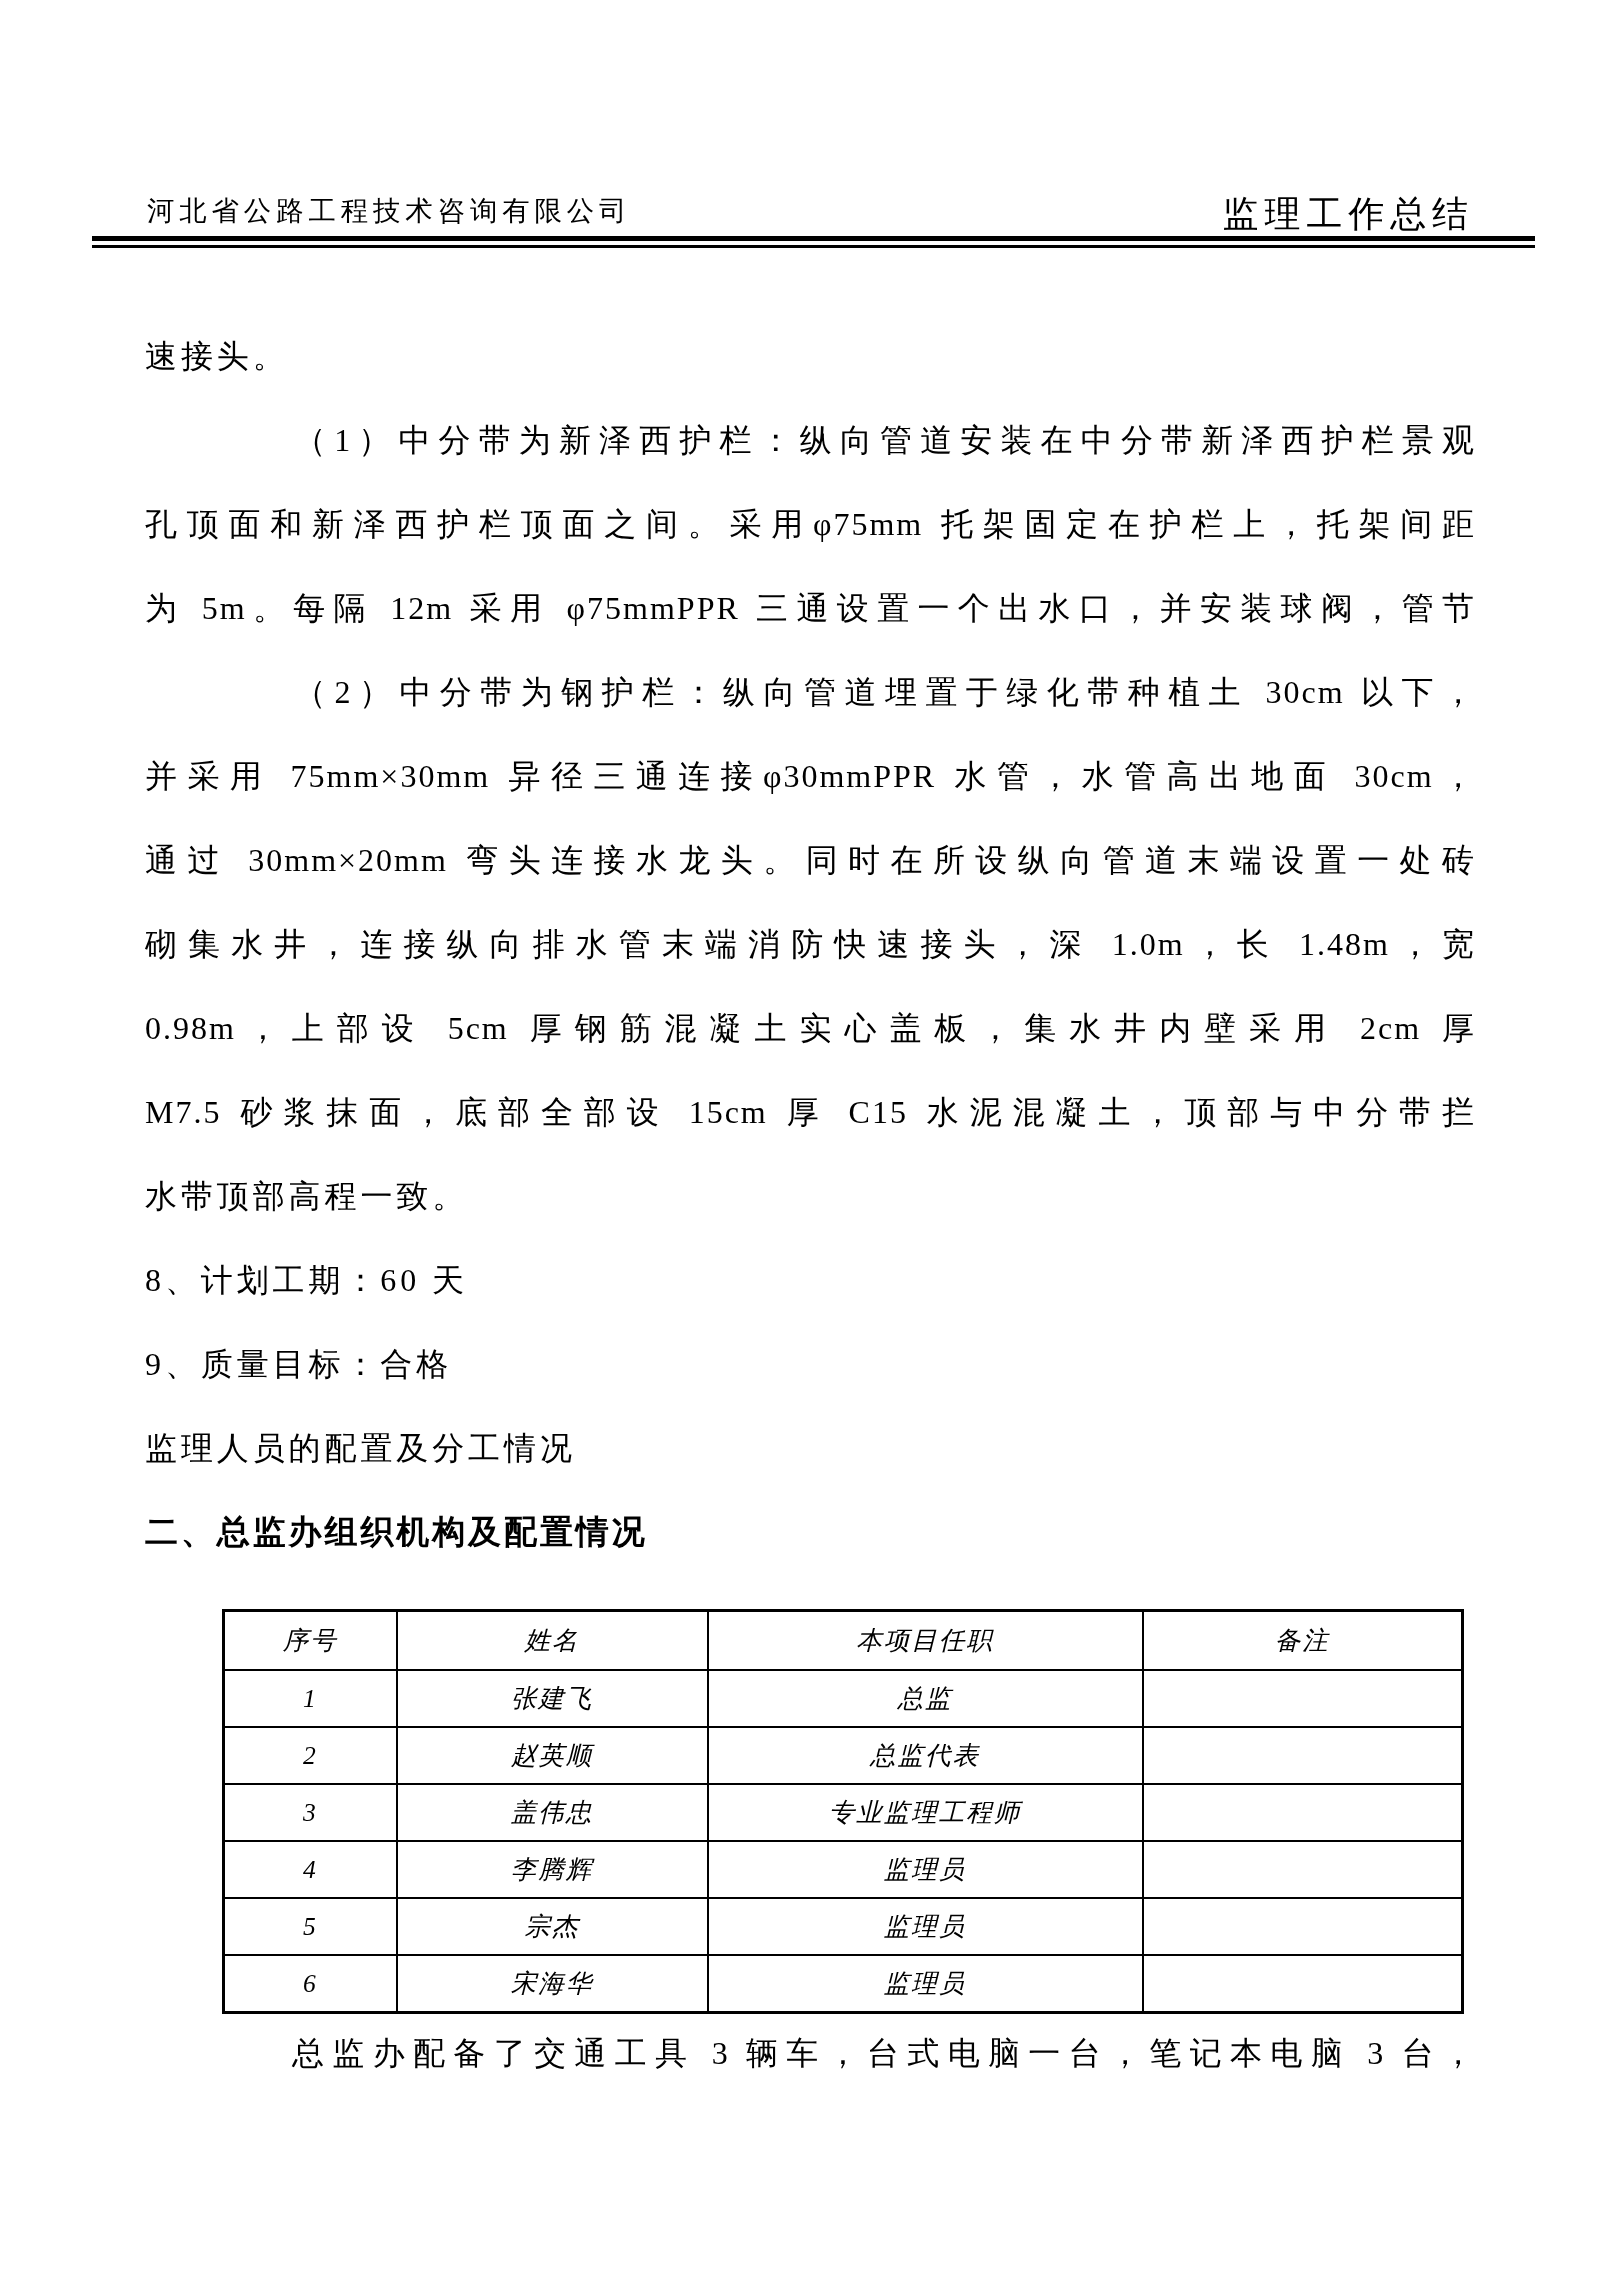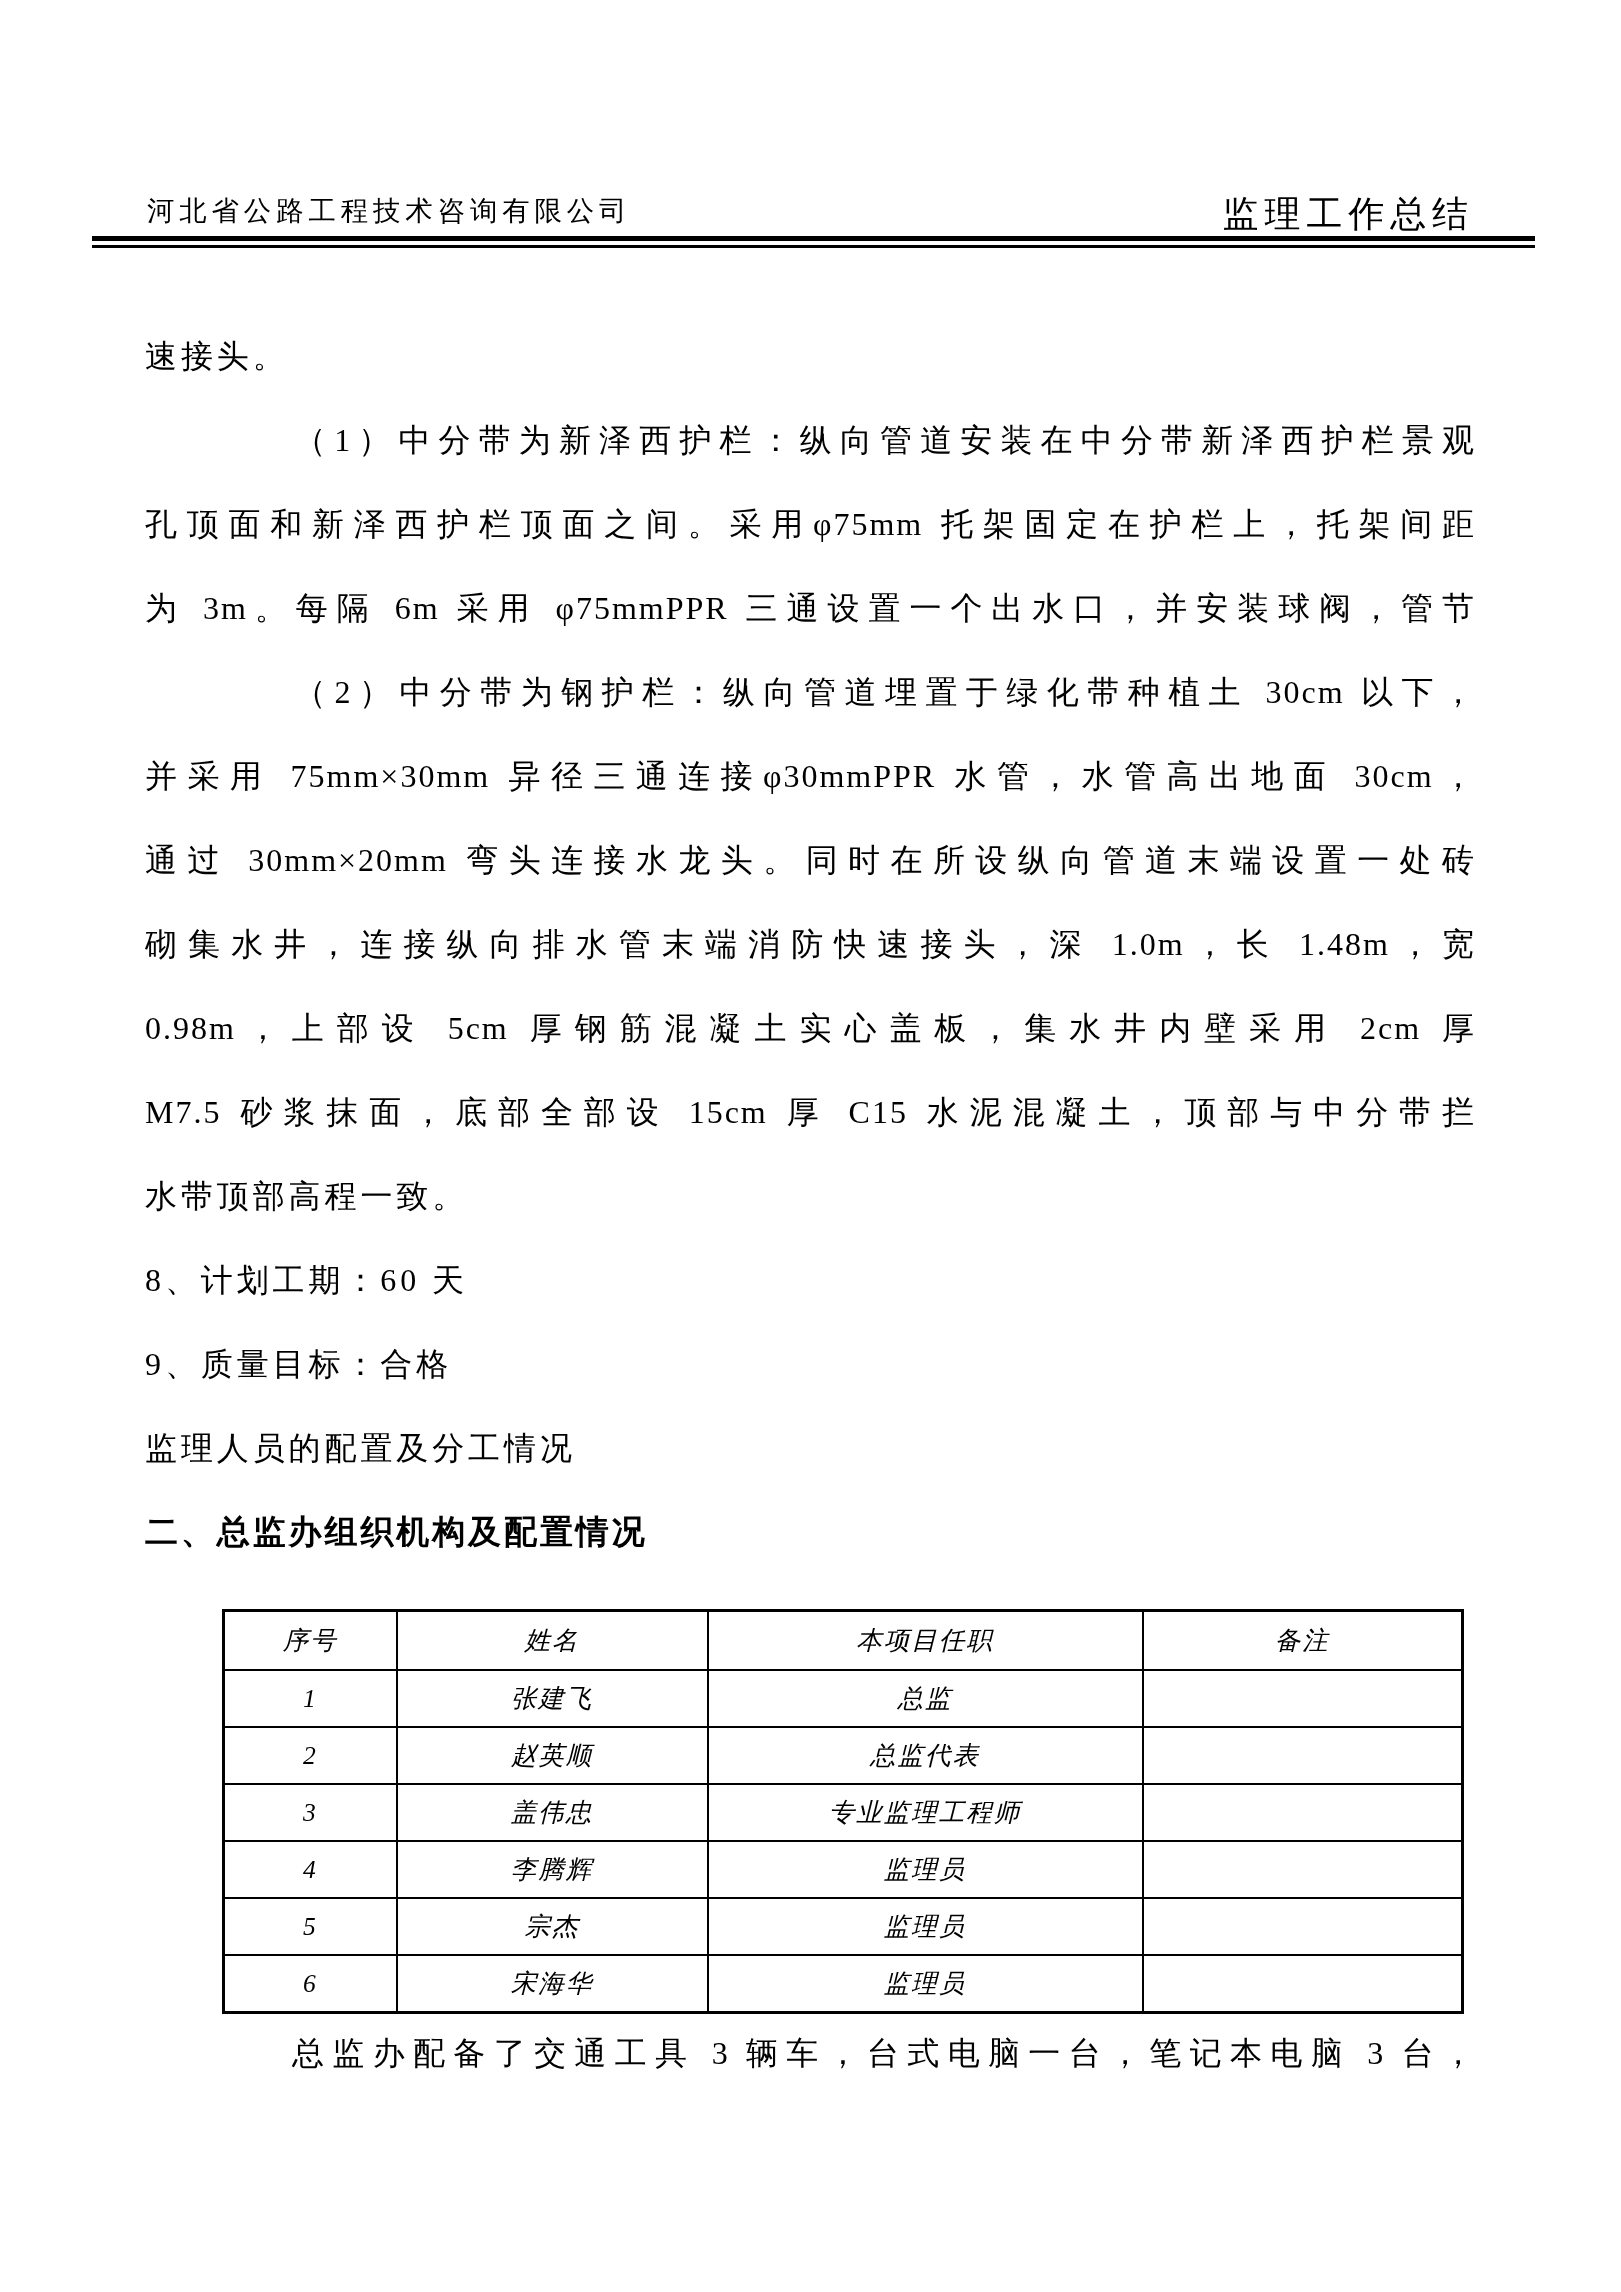--- a/index.html
+++ b/index.html
@@ -94,21 +94,21 @@
 
   <div class="hdr-company">河北省公路工程技术咨询有限公司</div>
   <div class="hdr-title">监理工作总结</div>
   <div class="hdr-rule-thick"></div>
   <div class="hdr-rule-thin"></div>
 
   <div class="body-text">
       <div class="bline">速接头。</div>
       <div class="bline fill indent">（1）中分带为新泽西护栏：纵向管道安装在中分带新泽西护栏景观</div>
       <div class="bline fill">孔顶面和新泽西护栏顶面之间。采用φ75mm 托架固定在护栏上，托架间距</div>
-      <div class="bline fill">为 3m。每隔 6m 采用 φ75mmPPR 三通设置一个出水口，并安装球阀，管节</div>
+      <div class="bline fill">为 5m。每隔 12m 采用 φ75mmPPR 三通设置一个出水口，并安装球阀，管节</div>
       <div class="bline fill indent">（2）中分带为钢护栏：纵向管道埋置于绿化带种植土 30cm 以下，</div>
       <div class="bline fill">并采用 75mm×30mm 异径三通连接φ30mmPPR 水管，水管高出地面 30cm，</div>
       <div class="bline fill">通过 30mm×20mm 弯头连接水龙头。同时在所设纵向管道末端设置一处砖</div>
       <div class="bline fill">砌集水井，连接纵向排水管末端消防快速接头，深 1.0m，长 1.48m，宽</div>
       <div class="bline fill">0.98m，上部设 5cm 厚钢筋混凝土实心盖板，集水井内壁采用 2cm 厚</div>
       <div class="bline fill">M7.5 砂浆抹面，底部全部设 15cm 厚 C15 水泥混凝土，顶部与中分带拦</div>
       <div class="bline">水带顶部高程一致。</div>
       <div class="bline">8、计划工期：60 天</div>
       <div class="bline">9、质量目标：合格</div>
       <div class="bline">监理人员的配置及分工情况</div>

